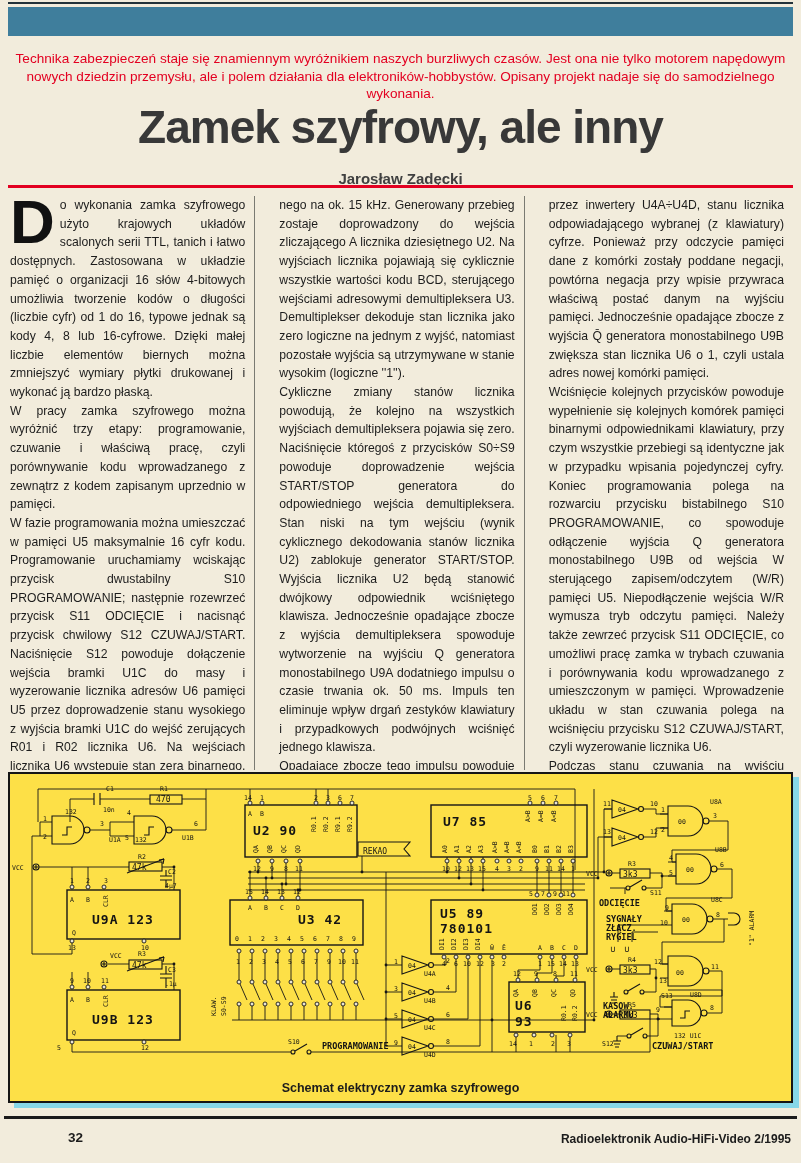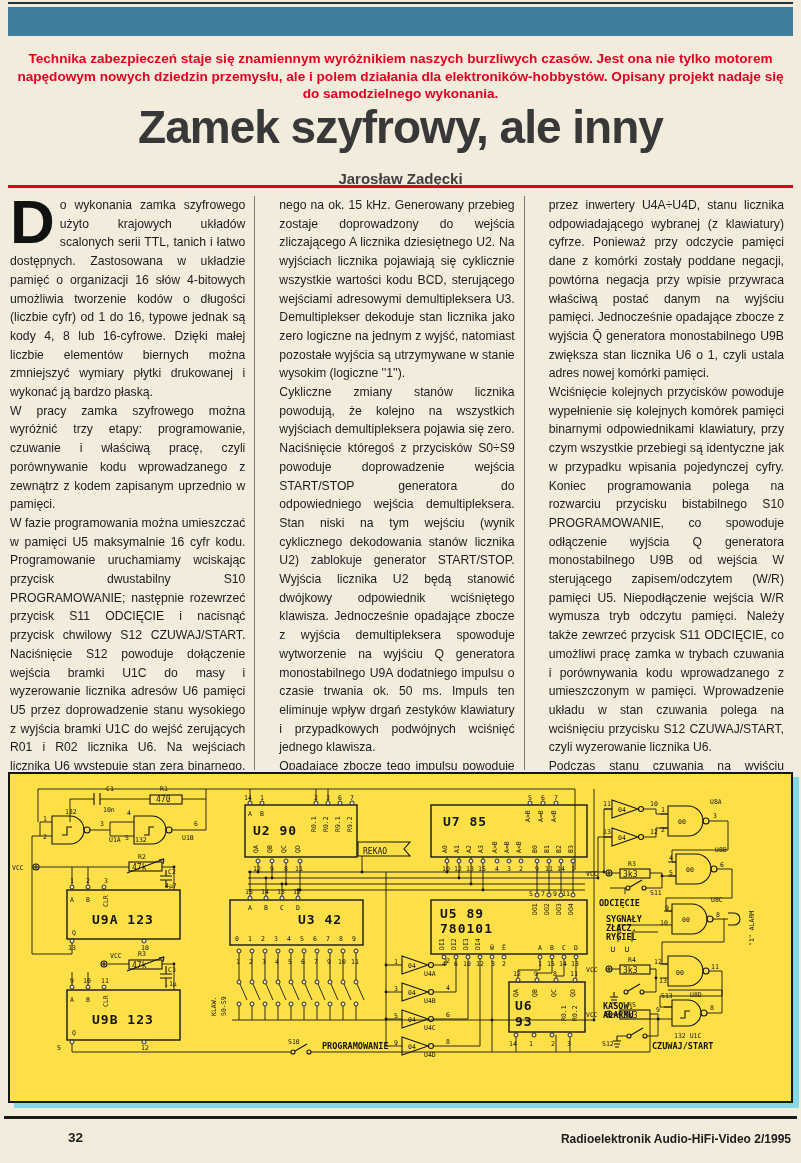--- a/index.html
+++ b/index.html
@@ -2,21 +2,21 @@
 <html><head>
 <meta charset="utf-8">
 <style>
   html,body{margin:0;padding:0;}
   body{width:801px;height:1163px;position:relative;overflow:hidden;
        background:#f2ecdc;font-family:"Liberation Sans",sans-serif;color:#1c1c1c;}
   .abs{position:absolute;}
   .topline{left:8px;top:2px;width:785px;height:2px;background:#23323a;}
   .tealbar{left:8px;top:7px;width:785px;height:29px;background:#3f7e9c;}
   .intro{left:10px;top:50px;width:781px;text-align:center;color:#e30021;
-         font-weight:bold;font-size:13.6px;line-height:17.5px;}
+         font-weight:normal;font-size:13.6px;line-height:17.5px;}
   .title{left:0;top:100px;width:801px;text-align:center;font-weight:bold;
          font-size:46px;letter-spacing:-1px;color:#383838;}
   .author{left:0;top:170px;width:801px;text-align:center;font-weight:bold;
           font-size:15px;color:#404040;}
   .redrule{left:8px;top:185px;width:785px;height:3px;background:#e30021;}
   .cols{left:8px;top:196px;width:785px;height:574px;display:flex;}
   .col{flex:1;height:574px;overflow:hidden;text-align:justify;
        font-size:12.2px;line-height:18.7px;padding:0 9px 0 2px;}
   .col+.col{border-left:1px solid #7a7a72;padding-left:24px;}
   .col p{margin:0;}
@@ -567,17 +567,18 @@
         <text x="576" y="243" class="t s">VCC</text>
         <text x="618" y="233" class="t s">R5</text>
         <text x="613" y="244" class="t m">3k3</text>
         <text x="646" y="238" class="t s">9</text>
         <text x="664" y="264" class="t s">132 U1C</text>
         <text x="700" y="236" class="t s">8</text>
         <text x="592" y="272" class="t s">S12</text>
         <text x="642" y="275" class="t mb">CZUWAJ/START</text>
       </g>
   </svg>
+  <div class="caption">Schemat elektryczny zamka szyfrowego</div>
 </div>
 
 <div class="abs botrule"></div>
 <div class="abs pageno">32</div>
 <div class="abs journal">Radioelektronik Audio-HiFi-Video 2/1995</div>
 
 </body></html>

